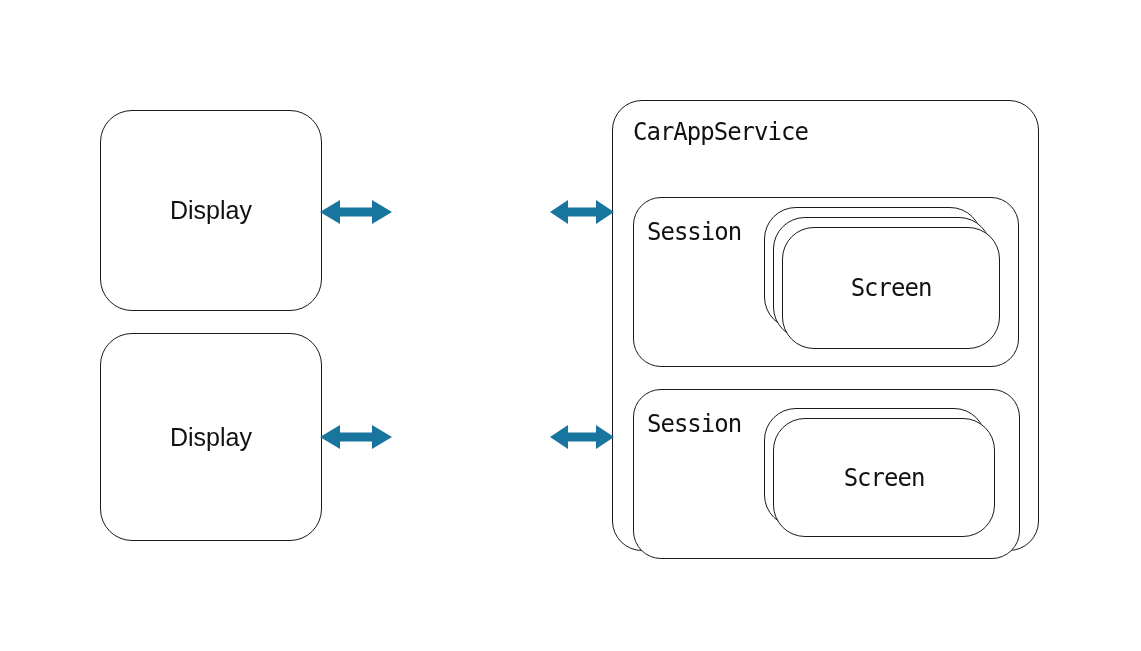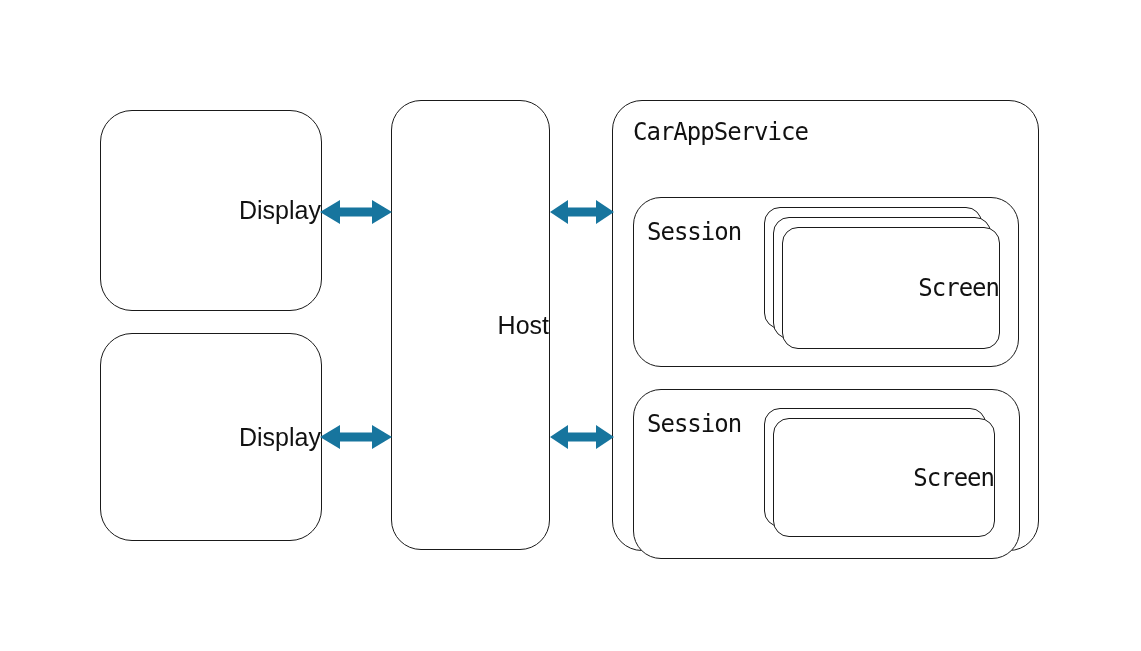--- a/index.html
+++ b/index.html
@@ -14,59 +14,56 @@
   }
   .box {
     position: absolute;
     background: #ffffff;
     border: 1px solid #1a1a1a;
     box-sizing: border-box;
   }
   .label-center {
     display: flex;
     align-items: center;
-    justify-content: flex-end;
+    justify-content: center;
   }
   .sans-label { font-size: 25px; font-family: "Liberation Sans", sans-serif; }
   .mono-label { font-size: 24px; font-family: "DejaVu Sans Mono", monospace; letter-spacing: -1px; }
   .display-box { border-radius: 32px; }
   .host-box { border-radius: 30px; }
   .service-box { border-radius: 30px; }
   .service-title {
     position: absolute;
     left: 20px;
     top: 17px;
     white-space: nowrap;
   }
   .session-box { border-radius: 28px; margin-top: 36px; }
   .session-title {
     position: absolute;
     left: 13px;
     top: 20px;
     white-space: nowrap;
   }
-  .screen-card { border-radius: 16px; }
+  .screen-card { border-radius: 32px; }
   .arrow { position: absolute; display: block; }
 </style>
 </head>
 <body>
 
 <div id="canvas">
 
   <div class="box display-box label-center" style="left:100px; top:110px; width:222px; height:201px;">
     <span class="sans-label">Display</span>
   </div>
 
   <div class="box display-box label-center" style="left:100px; top:333px; width:222px; height:208px;">
     <span class="sans-label">Display</span>
   </div>
 
-  <div class="box host-box label-center" style="left:391px; top:100px; width:159px; height:450px;">
-    <span class="sans-label">Host</span>
-  </div>
 
   <div class="box service-box" style="left:612px; top:100px; width:427px; height:451px;">
 
     <span class="mono-label service-title">CarAppService</span>
 
     <div class="box session-box" style="left:20px; top:60px; width:386px; height:170px;">
       <span class="mono-label session-title">Session</span>
 
       <div class="box screen-card" style="left:130px; top:9px; width:218px; height:122px;"></div>
       <div class="box screen-card" style="left:139px; top:19px; width:218px; height:122px;"></div>

